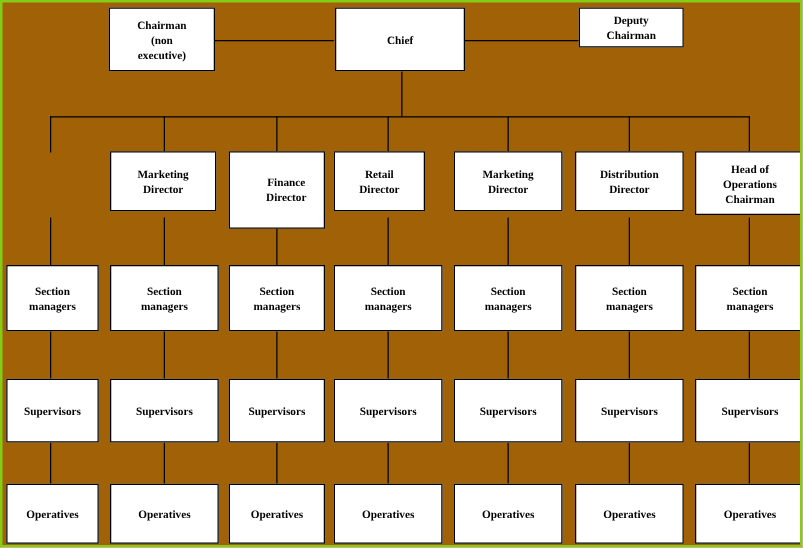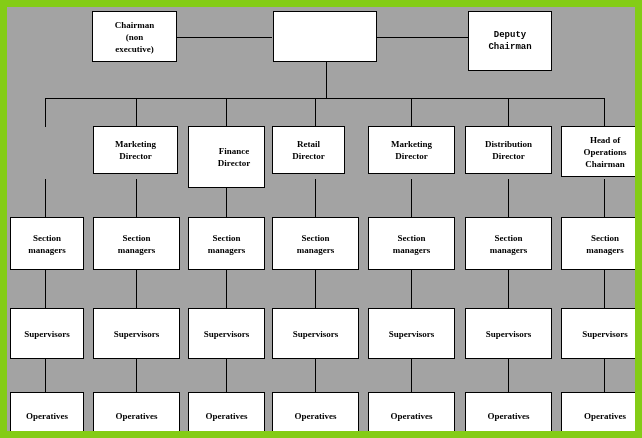--- a/index.html
+++ b/index.html
@@ -4,22 +4,22 @@
 <style>
   html, body {
     margin: 0;
     padding: 0;
     background: #ffffff;
   }
   #chart-root {
     position: relative;
     width: 642px;
     height: 438px;
-    background: #a3a3a3;
-    border: 7px solid #84cc16;
+    background: #a16207;
+    border: 2px solid #84cc16;
     box-sizing: border-box;
     overflow: hidden;
     font-family: "Liberation Serif", "DejaVu Serif", serif;
   }
   .node {
     position: absolute;
     background: #ffffff;
     border: 1px solid #000000;
     box-sizing: border-box;
     display: flex;
@@ -93,24 +93,25 @@
   <div class="node" style="left:85px; top:4px; width:85px; height:51px;">
     <span>
       <span>Chairman</span>
       <span>(non</span>
       <span>executive)</span>
     </span>
   </div>
 
   <div class="node" style="left:266px; top:4px; width:104px; height:51px;">
     <span>
-    </span>
-  </div>
-
-  <div class="node" style="left:461px; top:4px; width:84px; height:60px;font-family:Liberation Mono, monospace;">
+      <span>Chief</span>
+    </span>
+  </div>
+
+  <div class="node" style="left:461px; top:4px; width:84px; height:32px;">
     <span>
       <span>Deputy</span>
       <span>Chairman</span>
     </span>
   </div>
 
   <div class="node" style="left:86px; top:119px; width:85px; height:48px;">
     <span>
       <span>Marketing</span>
       <span>Director</span>

